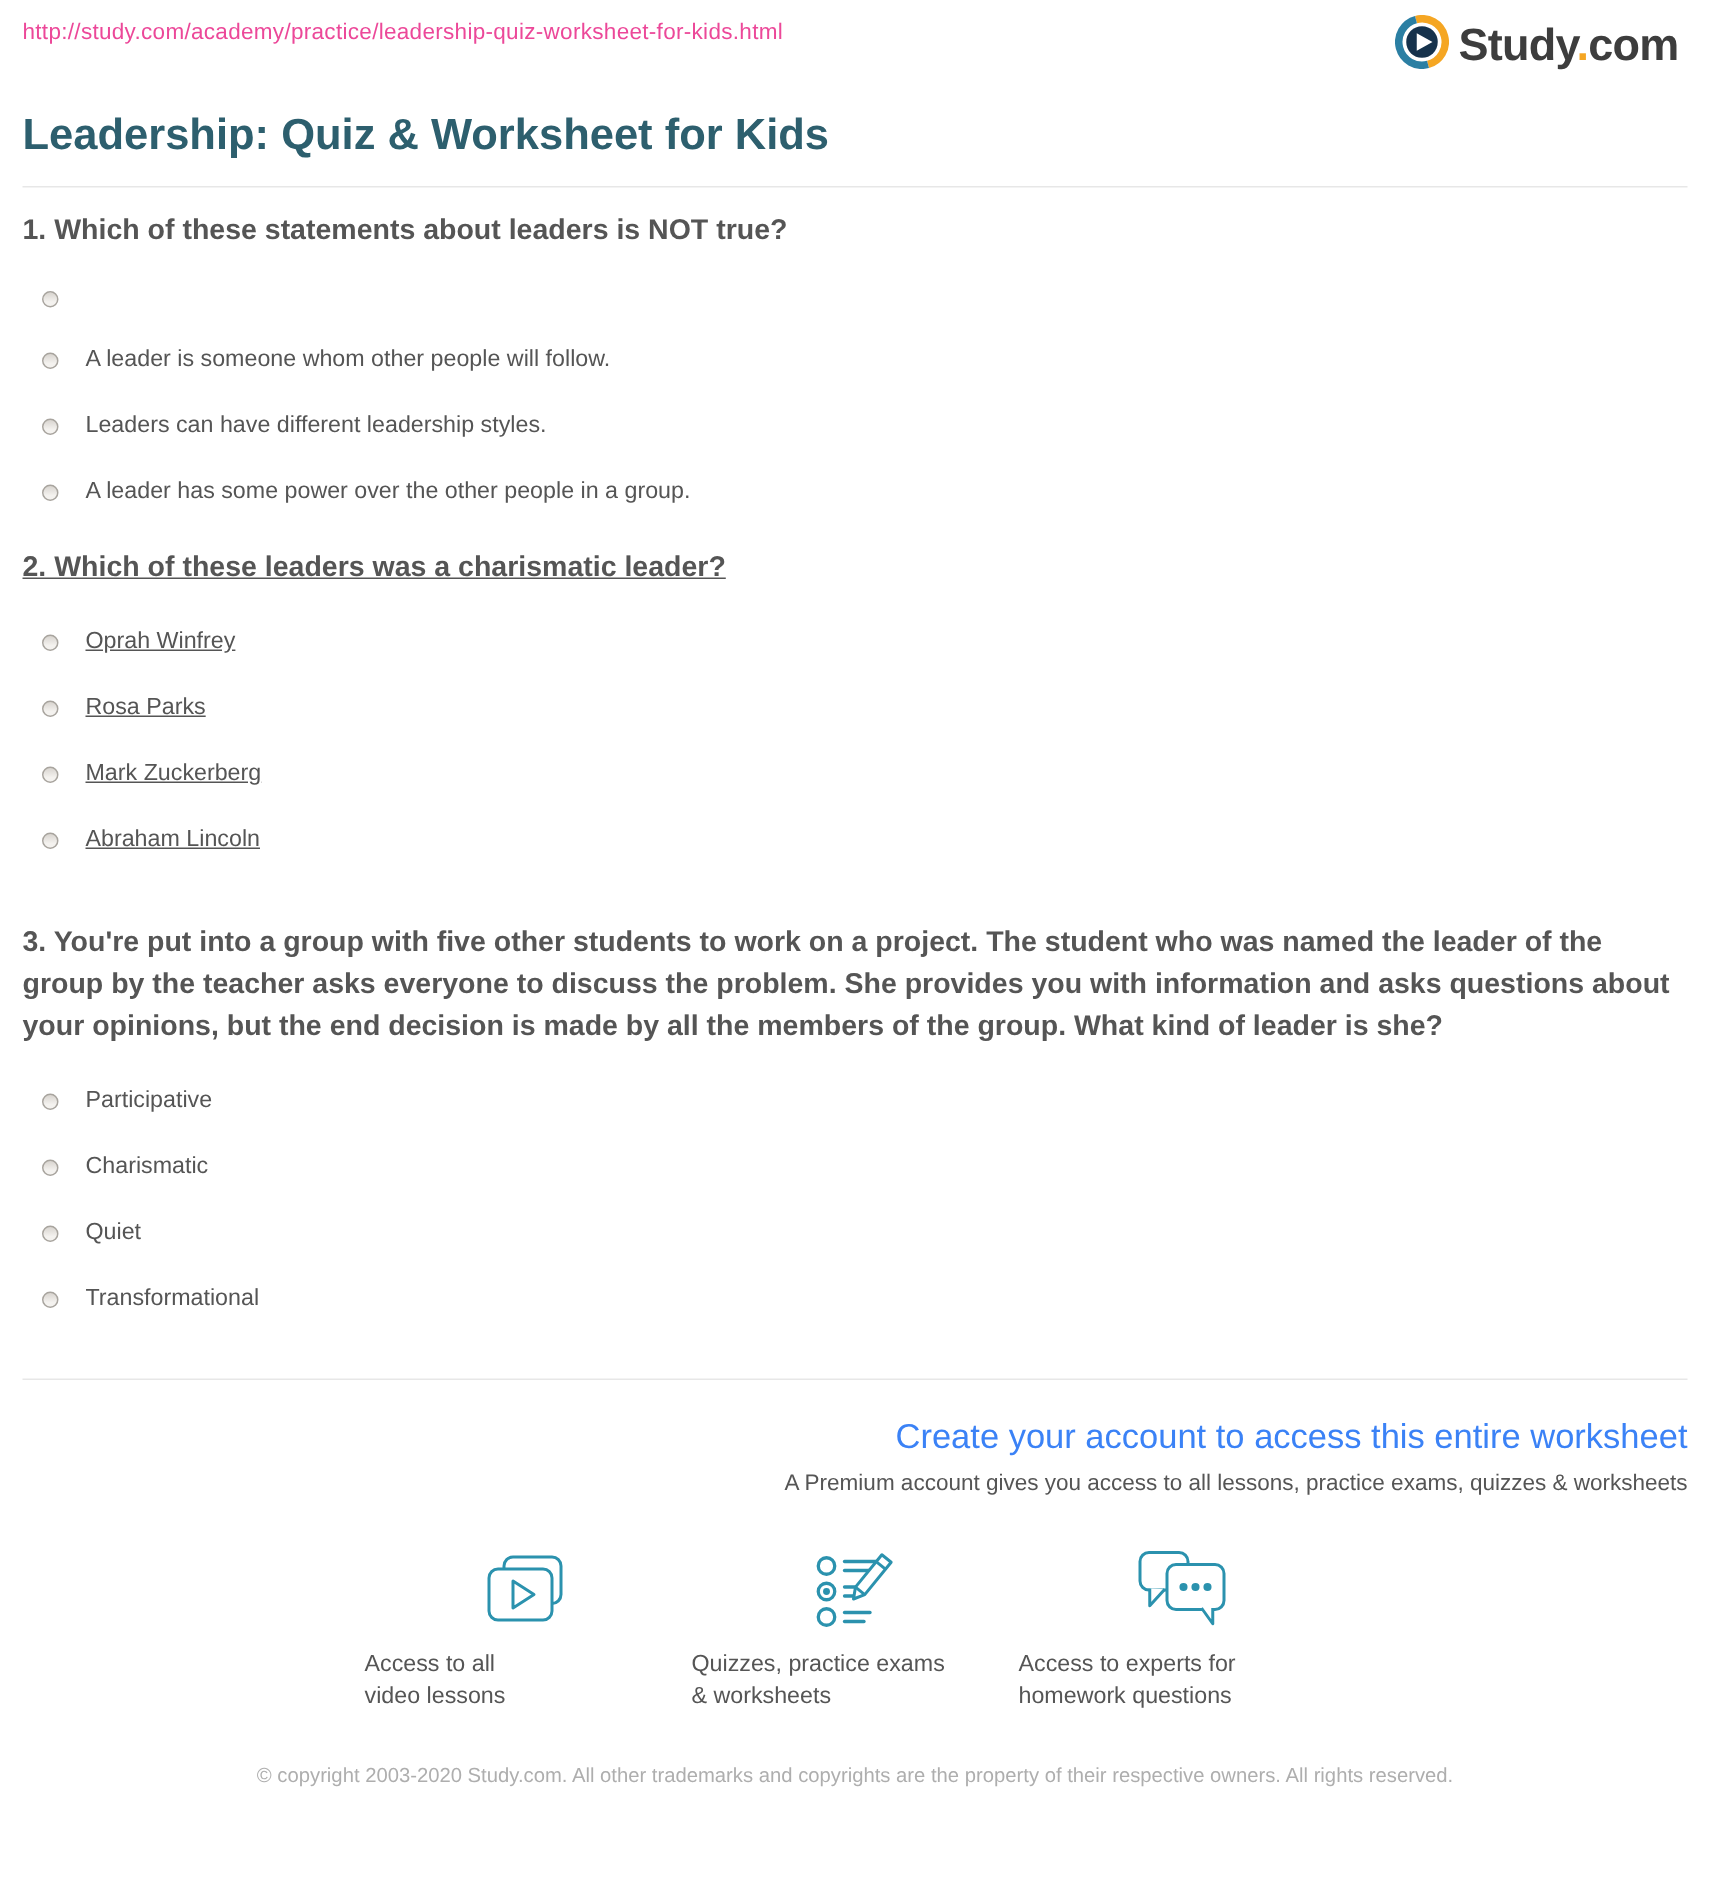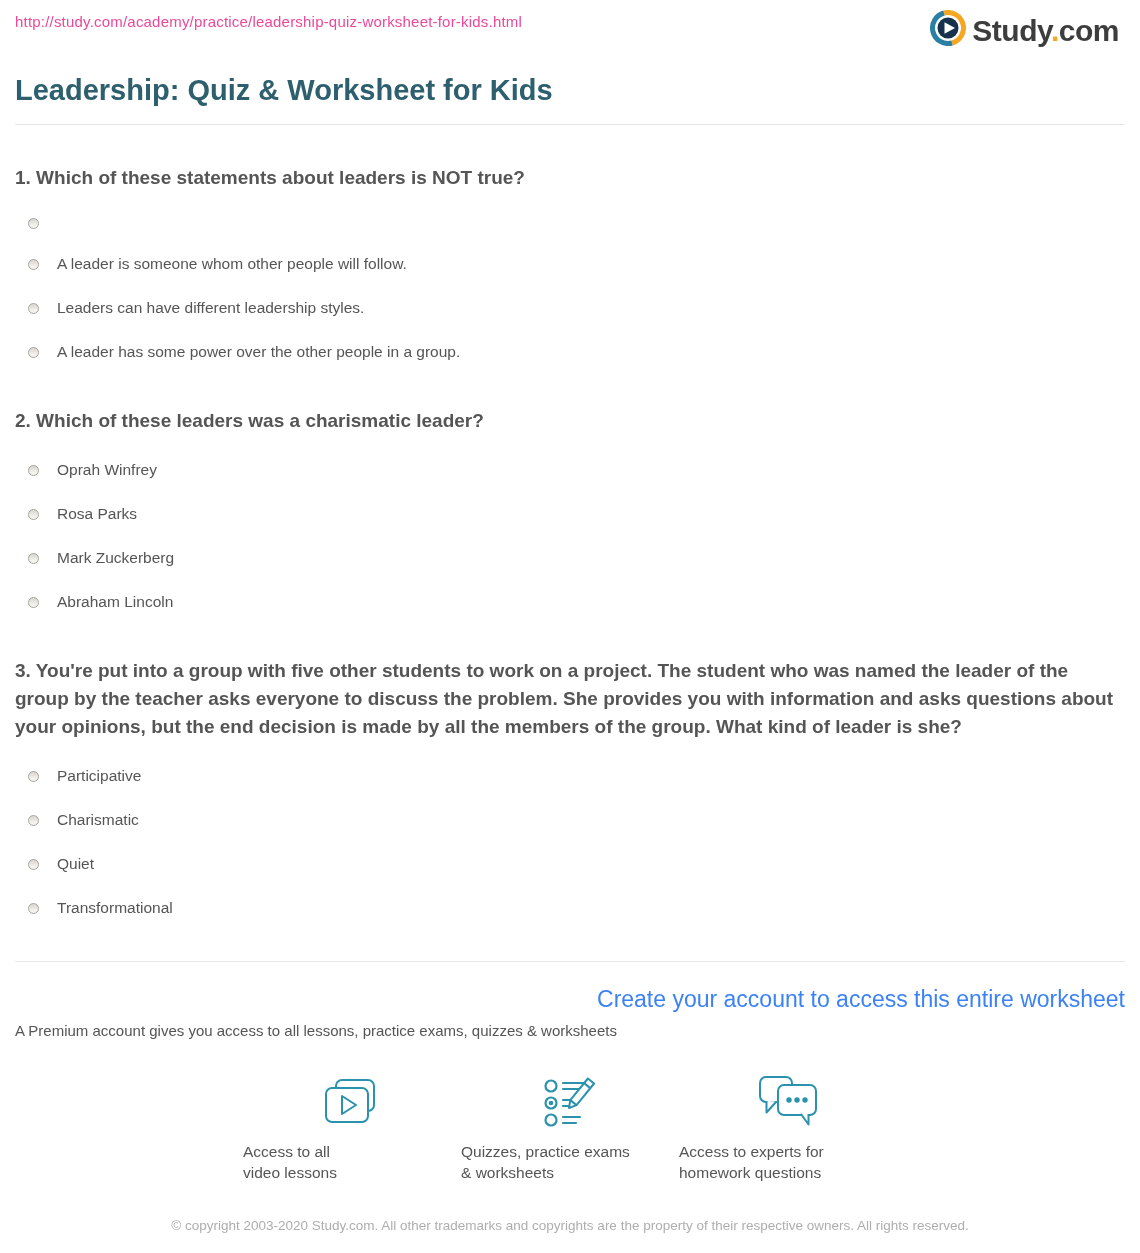--- a/index.html
+++ b/index.html
@@ -52,21 +52,21 @@
     font-weight: bold;
     color: #2d5f6e;
     line-height: 1.15;
   }
   .divider {
     border: none;
     border-top: 1px solid #e7e7e7;
     margin: 17px 0 0 0;
   }
   
-  .question { margin-top: 39px; }
+  .question { margin-top: 15px; }
   .question-prompt {
     margin: 0;
     font-size: 19px;
     font-weight: bold;
     color: #555555;
     line-height: 28px;
     max-width: 1105px;
   }
   .option-row {
     display: flex;
@@ -97,21 +97,21 @@
   .cta-heading {
     margin: 24px 0 0 0;
     text-align: right;
     font-size: 23px;
     font-weight: normal;
     color: #3b82f6;
     cursor: pointer;
   }
   .cta-subheading {
     margin: 9px 0 0 0;
-    text-align: left;
+    text-align: right;
     font-size: 15px;
     color: #555555;
   }
   
   .features {
     display: flex;
     justify-content: center;
     margin-top: 34px;
   }
   .feature {
@@ -179,21 +179,21 @@
     <label class="option-row">
       <input type="radio" name="q1" class="radio" style="">
       <span class="option-label">Leaders can have different leadership styles.</span>
     </label>
     <label class="option-row">
       <input type="radio" name="q1" class="radio" style="">
       <span class="option-label">A leader has some power over the other people in a group.</span>
     </label>
   </div>
 
-  <div class="question" style="margin-top:46px;">
+  <div class="question" style="margin-top:28px;text-decoration:underline;">
     <h2 class="question-prompt">2. Which of these leaders was a charismatic leader?</h2>
     <label class="option-row">
       <input type="radio" name="q2" class="radio" style="">
       <span class="option-label">Oprah Winfrey</span>
     </label>
     <label class="option-row">
       <input type="radio" name="q2" class="radio" style="">
       <span class="option-label">Rosa Parks</span>
     </label>
     <label class="option-row">

